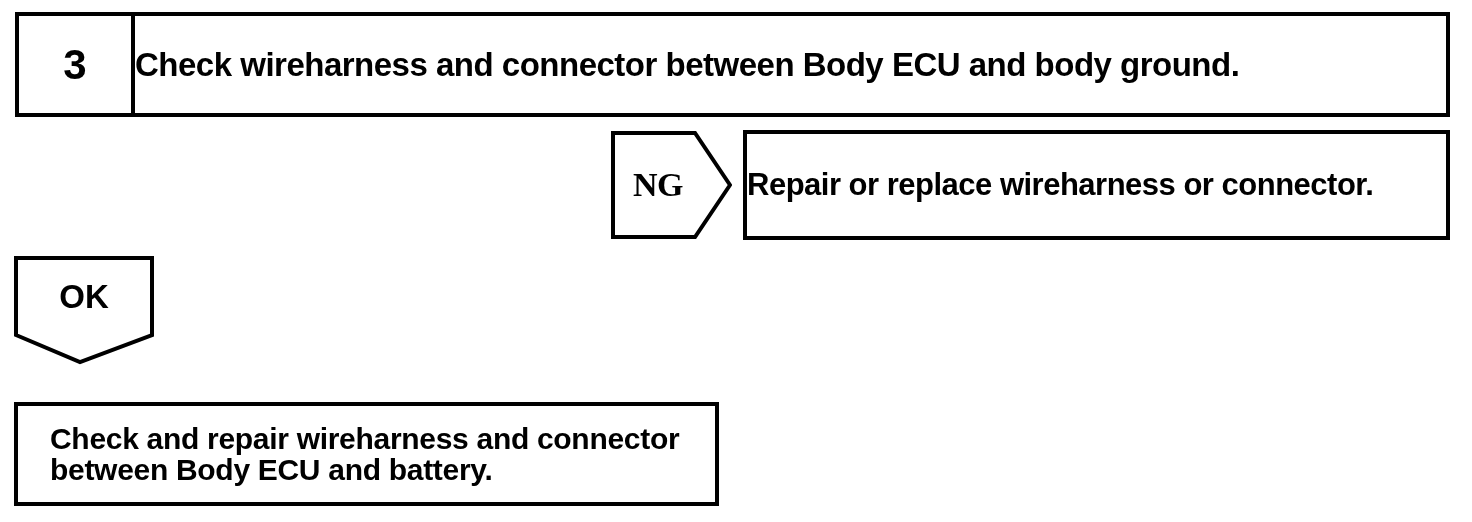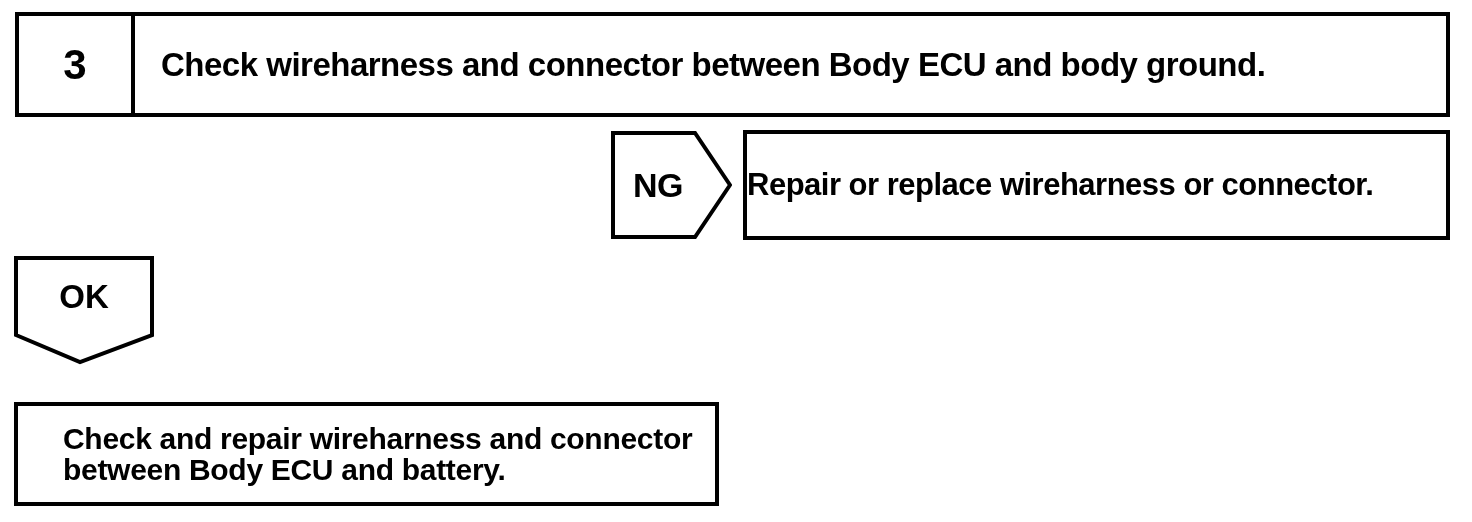--- a/index.html
+++ b/index.html
@@ -37,21 +37,21 @@
     border-right: 4px solid #000000;
     display: flex;
     align-items: center;
     justify-content: center;
     font-size: 42px;
   }
   .step-text {
     flex: 1;
     display: flex;
     align-items: center;
-    padding-left: 26px;
+    padding-left: 0;
     font-size: 33px;
     letter-spacing: -0.5px;
     white-space: nowrap;
   }
   
   .ng-wrap {
     left: 611px;
     top: 131px;
     width: 121px;
     height: 108px;
@@ -60,20 +60,21 @@
     position: absolute;
     left: 0;
     top: 0;
     width: 94px;
     height: 100%;
     display: flex;
     align-items: center;
     justify-content: center;
     font-size: 34px;
     letter-spacing: -0.5px;
+    font-family: Liberation Serif, serif;
   }
   
   .repair-box {
     left: 743px;
     top: 130px;
     width: 707px;
     height: 110px;
     border: 4px solid #000000;
     display: flex;
     align-items: center;
@@ -104,21 +105,21 @@
   
   .result-box {
     left: 14px;
     top: 402px;
     width: 705px;
     height: 104px;
     border: 4px solid #000000;
     display: flex;
     flex-direction: column;
     justify-content: center;
-    padding-left: 45px;
+    padding-left: 32px;
     font-size: 30px;
     line-height: 31px;
     letter-spacing: -0.3px;
     background: #ffffff;
   }
   .result-line {
     white-space: nowrap;
   }
   svg {
     display: block;

